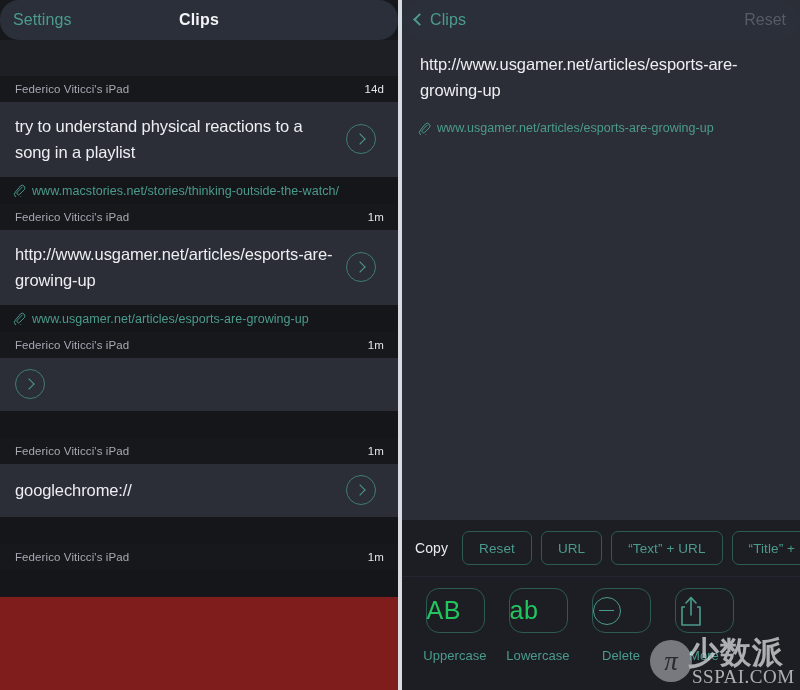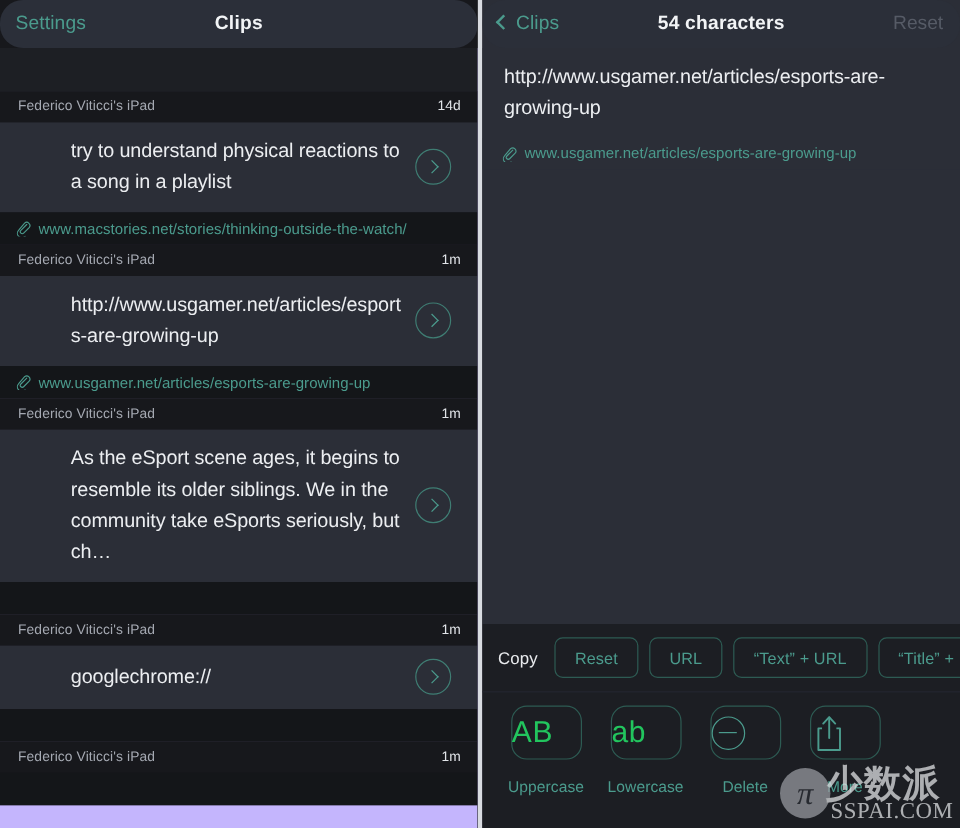--- a/index.html
+++ b/index.html
@@ -79,21 +79,21 @@
     transform: rotate(45deg);
     margin-right: 6px;
     position: relative;
     top: -1px;
   }
 
   
   #clip-list {
     height: 650px;
     overflow: hidden;
-    background: #c4b5fd;
+    background: #7f1d1d;
   }
 
   .spacer-top {
     height: 36px;
     background: #1d1f24;
   }
 
   .clip-group { background: #17181c; }
 
   .meta-row {
@@ -126,21 +126,20 @@
   }
 
   .clip-text {
     flex: 1 1 auto;
     font-size: 16.5px;
     line-height: 26px;
     color: #eceef1;
     letter-spacing: -0.1px;
     padding-right: 12px;
     word-break: break-word;
-    margin-left: 44px;
   }
 
   .disclosure {
     flex: 0 0 auto;
     width: 30px;
     height: 30px;
     border: 1.4px solid #3f7d73;
     border-radius: 50%;
     position: relative;
     margin-right: 14px;
@@ -426,21 +425,20 @@
             </span>
             <span class="link-text">www.usgamer.net/articles/esports-are-growing-up</span>
           </div>
         </div>
         <div class="clip-group">
           <div class="meta-row">
             <span class="meta-device">Federico Viticci's iPad</span>
             <span class="meta-time">1m</span>
           </div>
           <div class="clip-row">
-            <div class="clip-text">As the eSport scene ages, it begins to resemble its older siblings. We in the community take eSports seriously, but ch…</div>
             <div class="disclosure"></div>
           </div>
           <div class="gap-row"></div>
         </div>
         <div class="clip-group">
           <div class="meta-row">
             <span class="meta-device">Federico Viticci's iPad</span>
             <span class="meta-time">1m</span>
           </div>
           <div class="clip-row">
@@ -460,21 +458,20 @@
   </div>
 
   <div id="panel-divider"></div>
 
   <div id="right-panel">
 
     <div class="panel-header">
       <div class="hdr-left">
         <span class="back-chevron"></span><span>Clips</span>
       </div>
-      <div class="hdr-title">54 characters</div>
       <div class="hdr-right">
         <span>Reset</span>
       </div>
     </div>
 
     <div id="detail-body">
       <div class="detail-text">http://www.usgamer.net/articles/esports-are-growing-up</div>
       <div class="detail-link-row">
         <span class="clip-icon">
           <svg width="13" height="13" viewBox="0 0 13 13">

